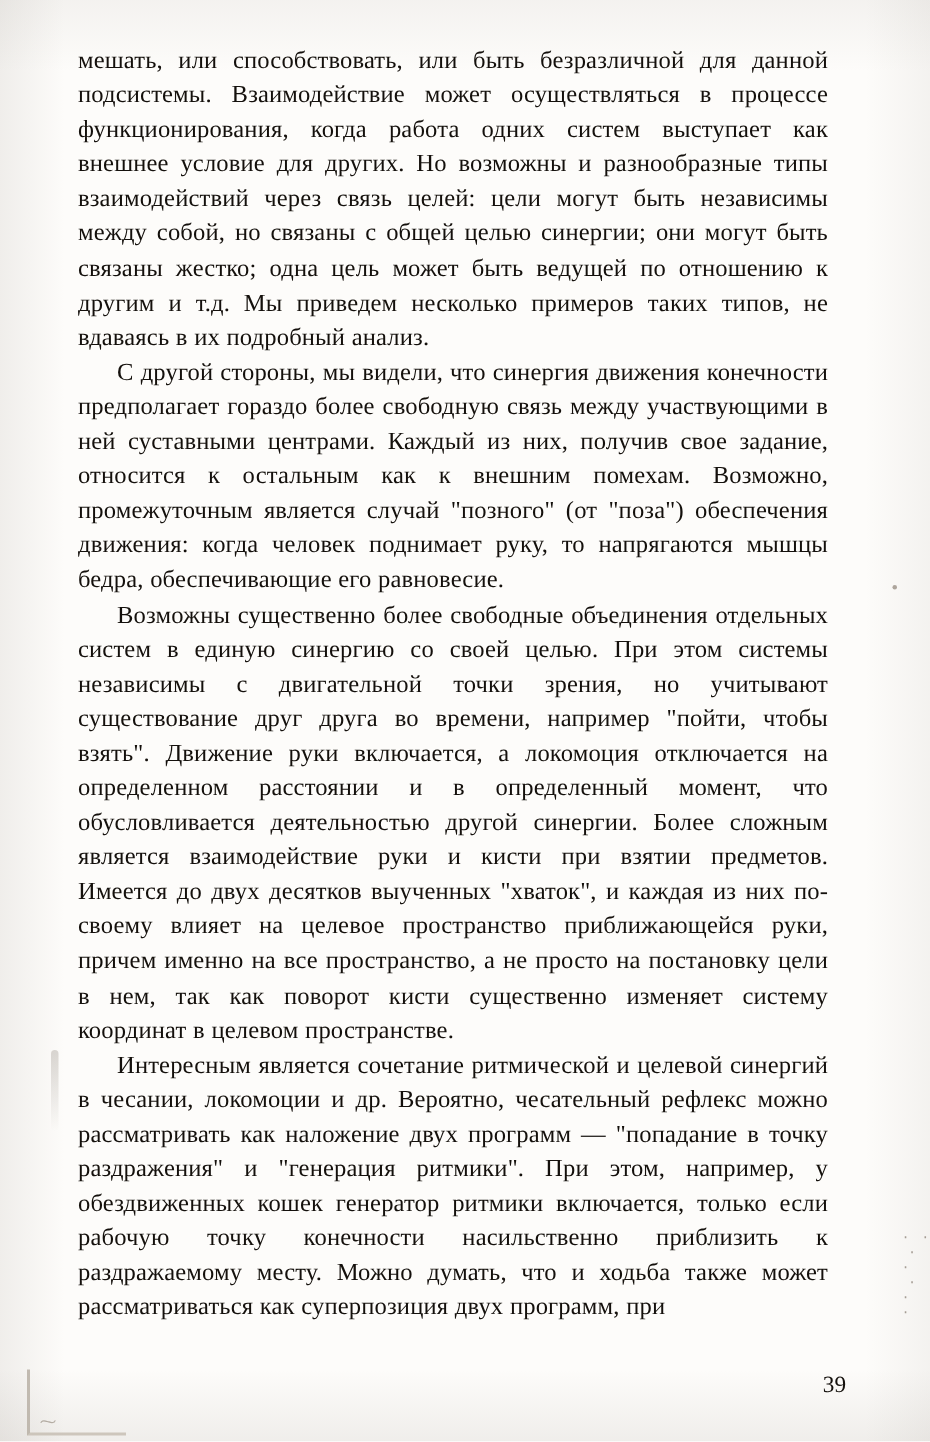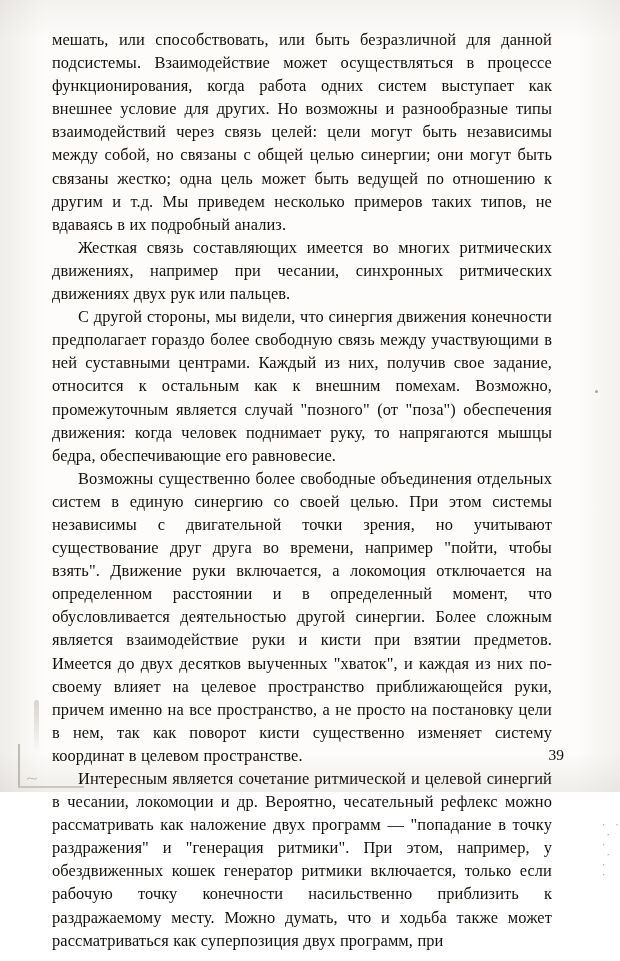--- a/index.html
+++ b/index.html
@@ -12,21 +12,21 @@
     background: #ffffff;
     font-family: "Liberation Serif", "DejaVu Serif", serif;
     overflow: hidden;
     position: relative;
   }
   .page {
     position: absolute;
     left: 0;
     top: 0;
     width: 620px;
-    height: 792px;
+    height: 961px;
     background: #fdfcfa;
   }
   
   .paper-tone {
     position: absolute;
     inset: 0;
     background:
       linear-gradient(to right, rgba(120,110,100,0.10), rgba(255,255,255,0) 7%,
                       rgba(255,255,255,0) 93%, rgba(120,110,100,0.07)),
       linear-gradient(to bottom, rgba(120,110,100,0.07), rgba(255,255,255,0) 5%,
@@ -115,21 +115,20 @@
   }
 </style>
 </head>
 <body>
 
 <div class="page">
   <div class="paper-tone"></div>
 
   <div class="text-column">
     <p class="para">мешать, или способствовать, или быть безразличной для данной подсистемы. Взаимодействие может осуществляться в процессе функционирования, когда работа одних систем выступает как внешнее условие для других. Но возможны и разнообразные типы взаимодействий через связь целей: цели могут быть независимы между собой, но связаны с общей целью синергии; они могут быть связаны жестко; одна цель может быть ведущей по отношению к другим и т.д. Мы приведем несколько примеров таких типов, не вдаваясь в их подробный анализ.</p>
-    <p class="para indented">Жесткая связь составляющих имеется во многих ритмических движениях, например при чесании, синхронных ритмических движениях двух рук или пальцев.</p>
     <p class="para indented">С другой стороны, мы видели, что синергия движения конечности предполагает  гораздо более свободную связь между участвующими в ней суставными центрами. Каждый из них, получив свое задание, относится к остальным как к внешним помехам. Возможно, промежуточным является случай "позного" (от "поза") обеспечения движения: когда человек поднимает  руку, то напрягаются мышцы бедра, обеспечивающие его равновесие.</p>
     <p class="para indented">Возможны существенно более свободные объединения отдельных систем в единую синергию со своей целью. При этом системы независимы с двигательной точки зрения, но учитывают существование друг друга во времени, например "пойти, чтобы взять". Движение руки включается, а локомоция отключается на определенном расстоянии и в определенный момент, что обусловливается деятельностью другой синергии. Более сложным является взаимодействие руки и кисти при взятии предметов. Имеется до двух десятков выученных "хваток", и каждая из них по-своему влияет на целевое пространство приближающейся руки, причем именно на все пространство, а не просто на постановку цели в нем, так как поворот кисти существенно изменяет систему координат в целевом пространстве.</p>
     <p class="para indented">Интересным является сочетание ритмической и целевой синергий в чесании, локомоции и др. Вероятно, чесательный рефлекс можно рассматривать как наложение двух программ — "попадание в точку раздражения" и "генерация ритмики". При этом, например, у обездвиженных кошек генератор ритмики включается, только если рабочую точку конечности насильственно приблизить к раздражаемому месту. Можно думать, что и ходьба также может рассматриваться как суперпозиция двух программ, при</p>
   </div>
 
   <div class="page-number">39</div>
 
   <div class="artifact artifact-topleft-smudge"></div>
   <div class="artifact artifact-right-mark"></div>
   <div class="artifact artifact-right-dots">·  ·

